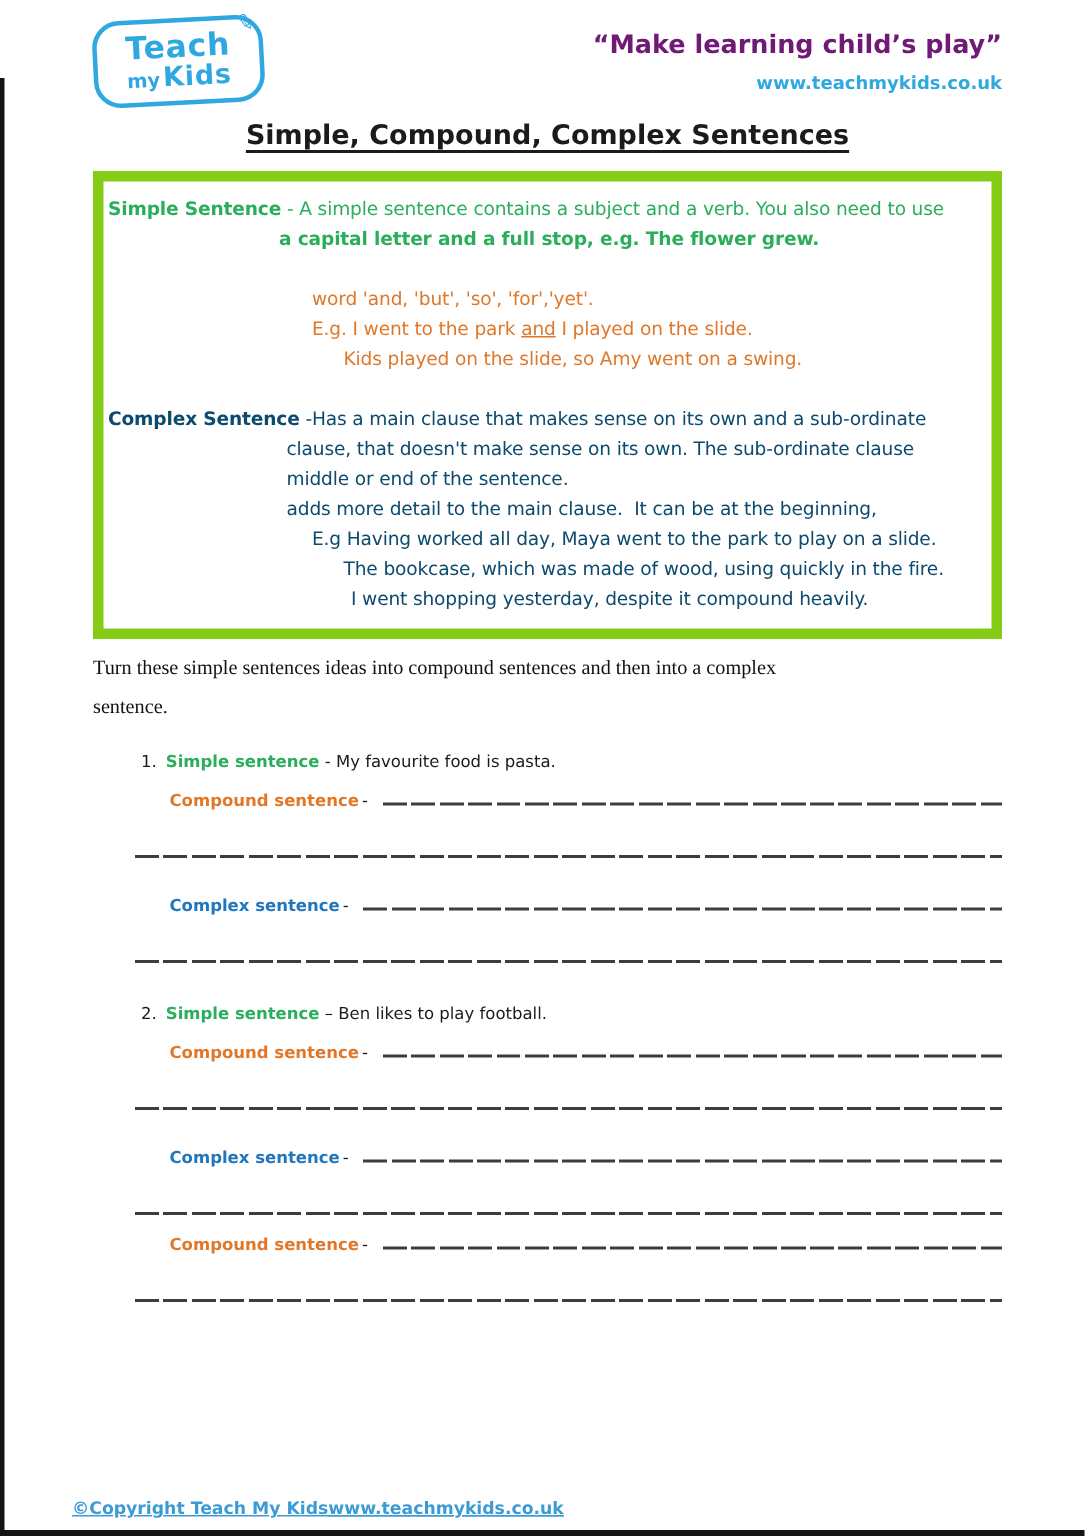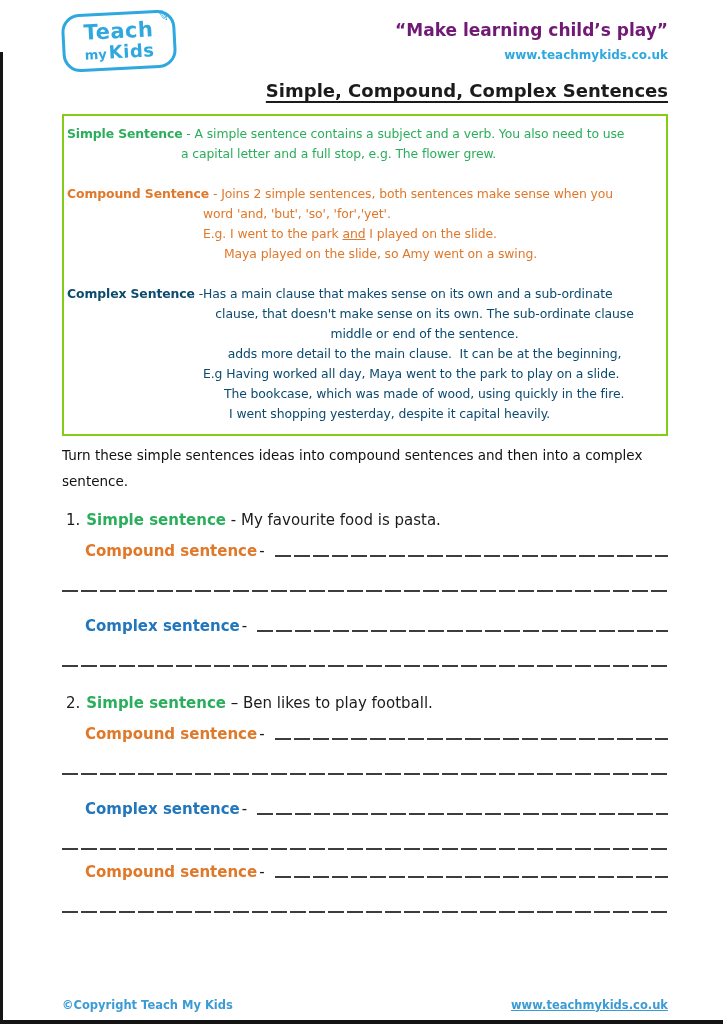--- a/index.html
+++ b/index.html
@@ -28,44 +28,44 @@
   .logo .l2{font-size:15px;margin-top:1px;}
   .logo .l2 .my{font-size:13px;font-weight:bold;margin-right:2px;}
   .logo .l2 .kids{font-weight:bold;font-size:18px;letter-spacing:0.5px;}
   .logo .pencil{position:absolute;top:-4px;right:2px;font-size:14px;transform:rotate(12deg);}
   .header-right{text-align:right;padding-top:8px;}
   .tagline{font-size:17px;font-weight:bold;color:#701a75;}
   .header-url{font-size:12px;font-weight:bold;color:#2FA8E0;margin-top:8px;}
 
   
   .title{
-    text-align:right;font-size:18px;font-weight:bold;margin-top:10px;
+    text-align:center;font-size:18px;font-weight:bold;margin-top:10px;
     text-decoration:underline;text-underline-offset:4px;text-decoration-thickness:2px;
   }
 
   
   .defs-box{
-    margin-top:13px;border:2px solid #84cc16;
+    margin-top:13px;border:7px solid #84cc16;
     padding:8px 3px 10px 3px;
     font-size:12.4px;line-height:20px;letter-spacing:-0.1px;
   }
   .def + .def{margin-top:20px;}
   .dline{white-space:nowrap;}
   .def-label{font-weight:bold;}
-  .ind-1{padding-left:114px;}
-  .ind-2{padding-left:119px;text-align:center;}
+  .ind-1{padding-left:114px;font-weight:bold;}
+  .ind-2{padding-left:119px;}
   .ind-3{padding-left:136px;}
   .ind-4{padding-left:157px;}
   .ind-5{padding-left:162px;}
 
   
-  .instructions{margin-top:6px;font-size:13.5px;line-height:26px;white-space:pre-line;color:#111;}
+  .instructions{margin-top:6px;font-size:13.5px;line-height:26px;white-space:pre-line;color:#111;font-family:Liberation Serif, serif;}
 
   
-  .questions{font-size:15px;}
+  .questions{font-size:11px;margin-left:28px;}
   .q-title{margin-left:4px;white-space:nowrap;}
   .q1 .q-title{margin-top:17px;}
   .q2 .q-title{margin-top:27px;}
   .q3 .q-title{margin-top:27px;}
   .q-num{margin-right:6px;}
   .q-simple-label{font-weight:bold;}
   .part-row{display:flex;align-items:flex-end;margin-left:23px;margin-top:13px;white-space:nowrap;}
   .part-label{font-weight:bold;}
   .part-dash{margin:0 4px 0 2px;}
   .write-line{
@@ -74,23 +74,23 @@
   }
   .full-line{
     height:2px;margin-top:32px;
     background:repeating-linear-gradient(90deg,#3d3d3d 0 16px,rgba(0,0,0,0) 16px 19px);
   }
   .part-row + .full-line{margin-top:30px;}
   .full-line + .part-row{margin-top:25px;}
 
   
   .footer{
-    position:absolute;left:62px;right:55px;bottom:12px;
-    display:flex;justify-content:space-between;align-items:flex-end;
-    font-size:11.5px;font-weight:bold;color:#3B9BD5;
+    position:absolute;left:48px;right:55px;bottom:12px;
+    display:flex;justify-content:flex-start;align-items:flex-end;
+    font-size:11.5px;font-weight:bold;color:#3B9BD5;text-decoration:underline;
   }
   .footer-url{text-decoration:underline;}
 </style>
 </head>
 <body>
 
 <div class="page">
   <div class="edge-left"></div>
   <div class="edge-bottom"></div>
 
@@ -109,33 +109,32 @@
     </div>
 
     <div class="title">Simple, Compound, Complex Sentences</div>
 
     <div class="defs-box">
         <div class="def" style="color: rgb(43, 174, 92);">
           <div class="dline"><span class="def-label">Simple Sentence</span> - A simple sentence contains a subject and a verb. You also need to use</div>
           <div class="dline ind-1">a capital letter and a full stop, e.g. The flower grew.</div>
         </div>
         <div class="def" style="color: rgb(224, 120, 42);">
-          <div class="dline"><span class="def-label">Compound Sentence</span> - Joins 2 simple sentences, both sentences make sense when you</div>
           <div class="dline ind-3">word 'and, 'but', 'so', 'for','yet'.</div>
           <div class="dline ind-3">E.g. I went to the park <u>and</u> I played on the slide.</div>
-          <div class="dline ind-4">Maya played on the slide, so Amy went on a swing.</div>
+          <div class="dline ind-4">Kids played on the slide, so Amy went on a swing.</div>
         </div>
         <div class="def" style="color: #0c4a6e;">
           <div class="dline"><span class="def-label">Complex Sentence</span> -Has a main clause that makes sense on its own and a sub-ordinate</div>
           <div class="dline ind-2">clause, that doesn't make sense on its own. The sub-ordinate clause</div>
           <div class="dline ind-2">middle or end of the sentence.</div>
           <div class="dline ind-2">adds more detail to the main clause.&nbsp; It can be at the beginning,</div>
           <div class="dline ind-3">E.g Having worked all day, Maya went to the park to play on a slide.</div>
           <div class="dline ind-4">The bookcase, which was made of wood, using quickly in the fire.</div>
-          <div class="dline ind-5">I went shopping yesterday, despite it capital heavily.</div>
+          <div class="dline ind-5">I went shopping yesterday, despite it compound heavily.</div>
         </div>
       </div>
 
     <div class="instructions">Turn these simple sentences ideas into compound sentences and then into a complex
 sentence.</div>
 
     <div class="questions">
         <div class="question q1">
           <div class="q-title"><span class="q-num">1.</span><span class="q-simple-label" style="color:#2BAE5C">Simple sentence</span> - <span>My favourite food is pasta.</span></div>
           <div class="part-row">

